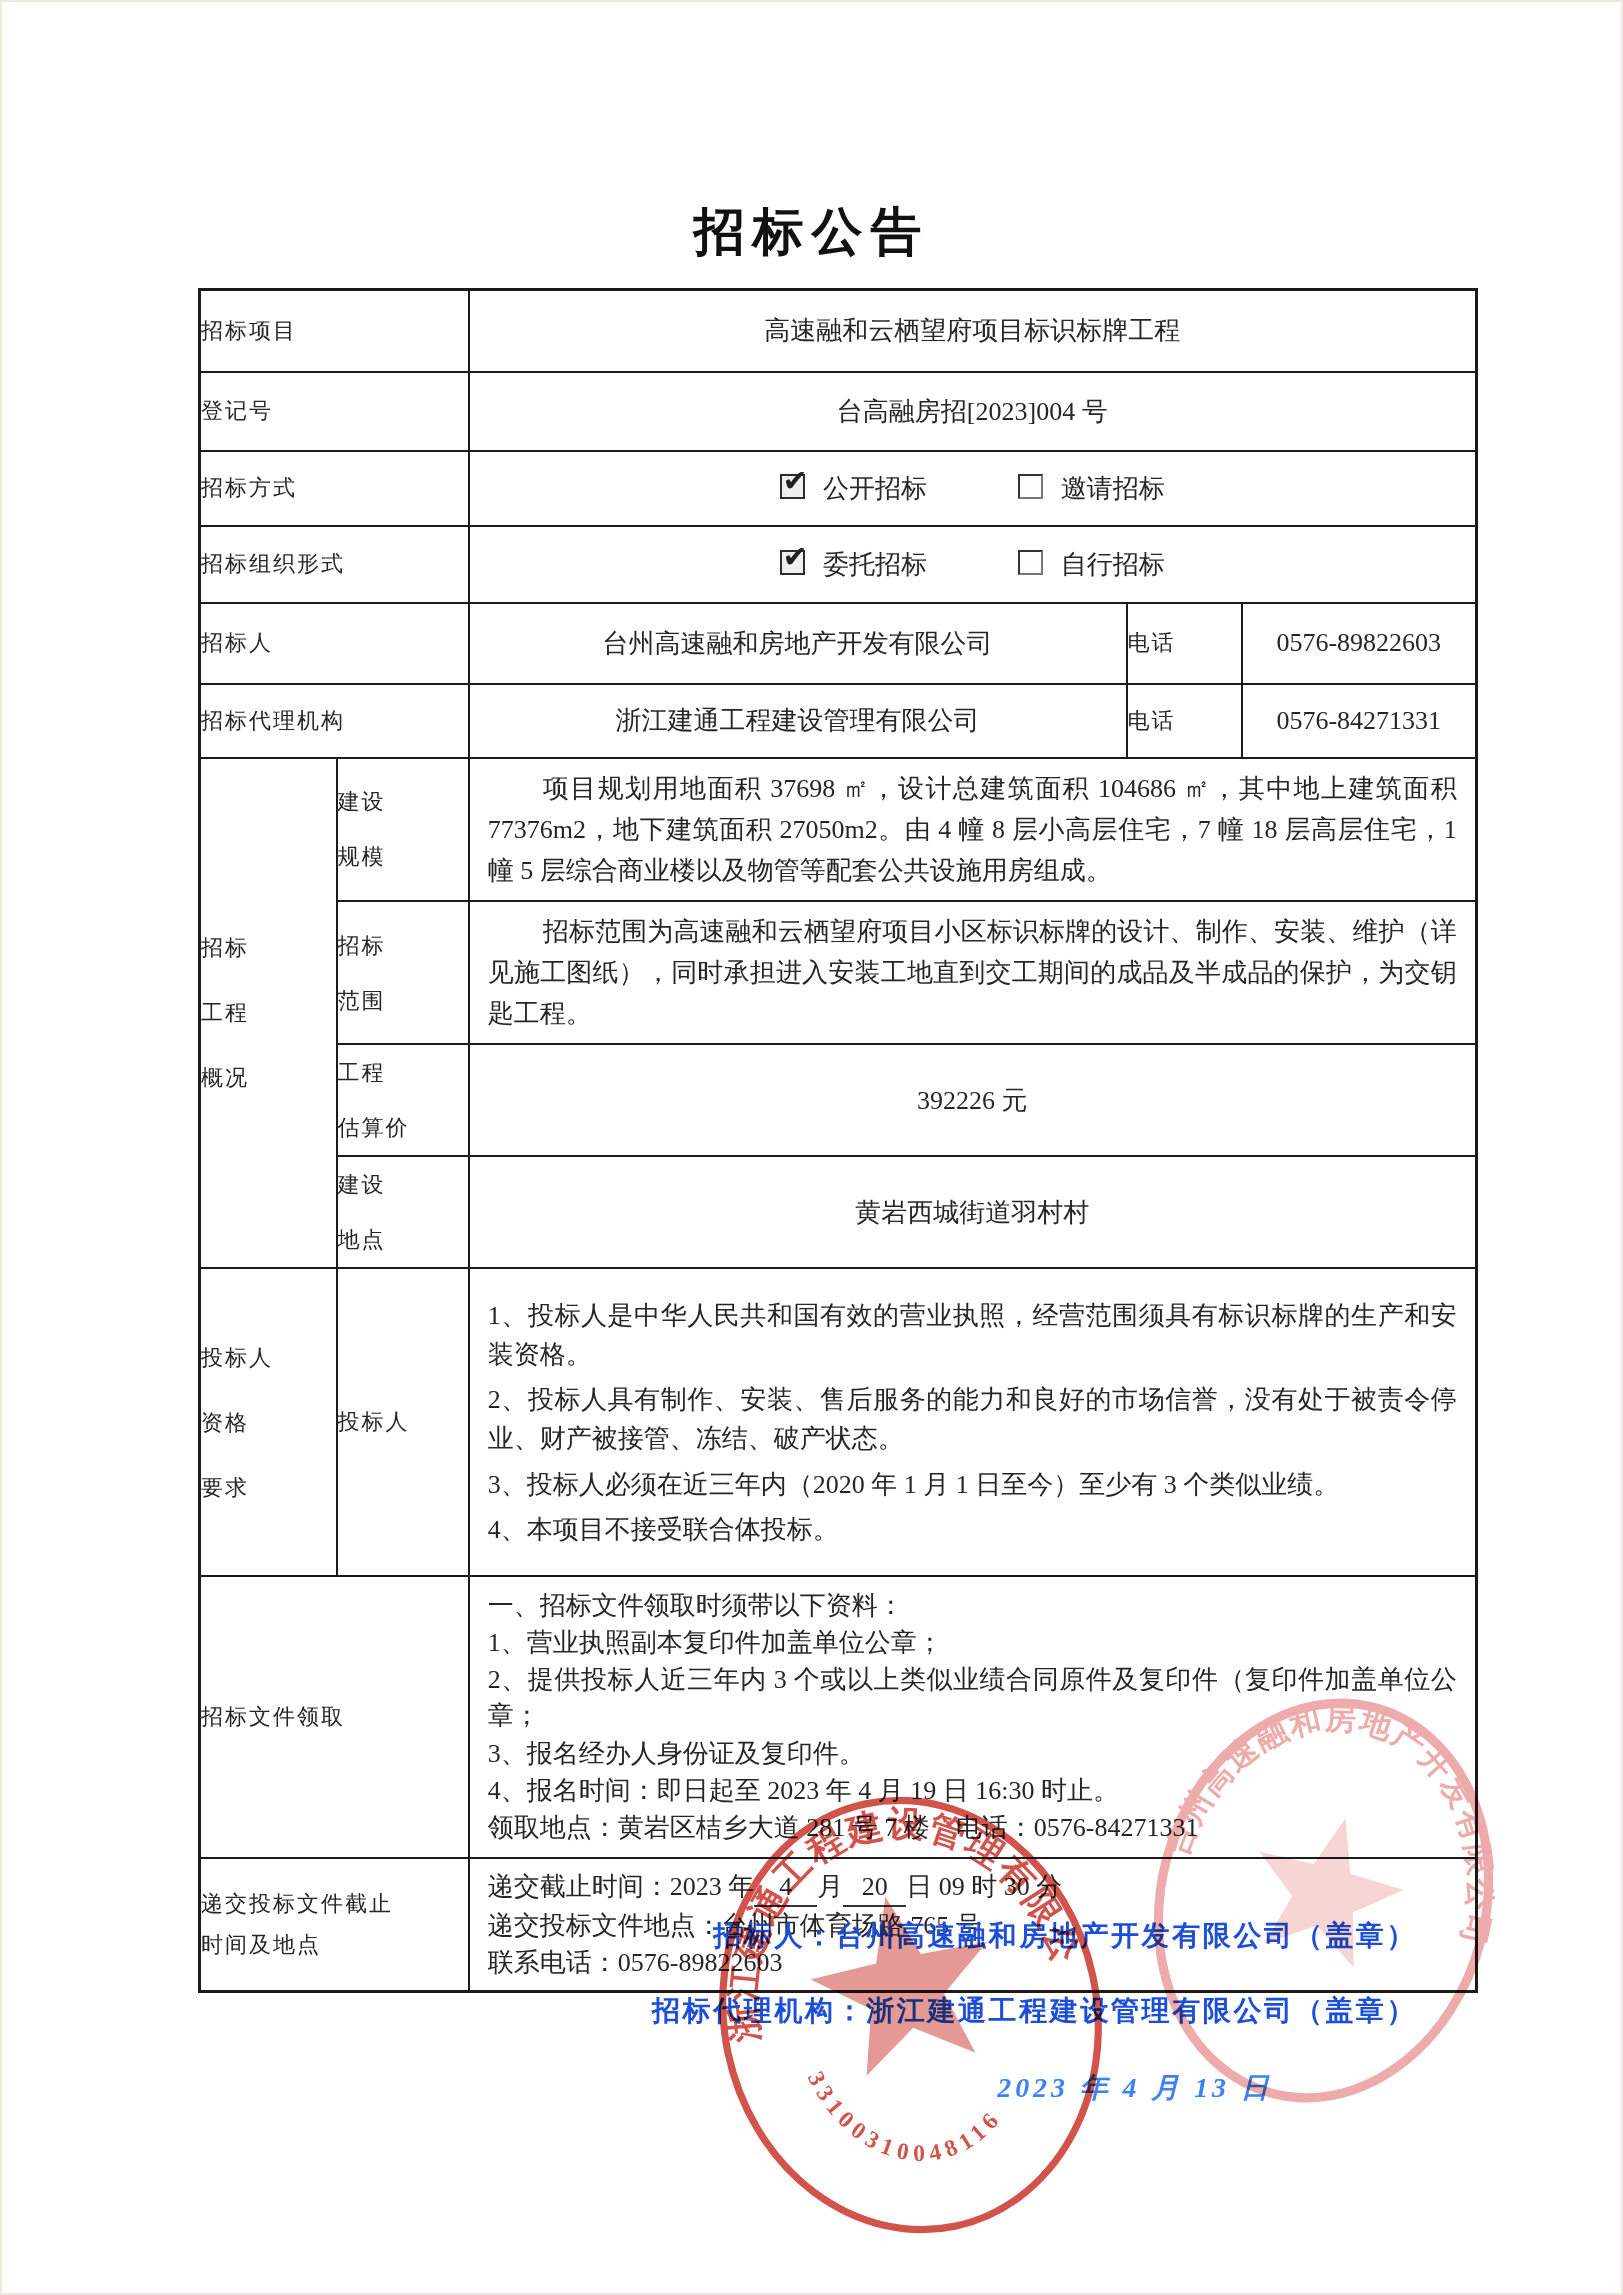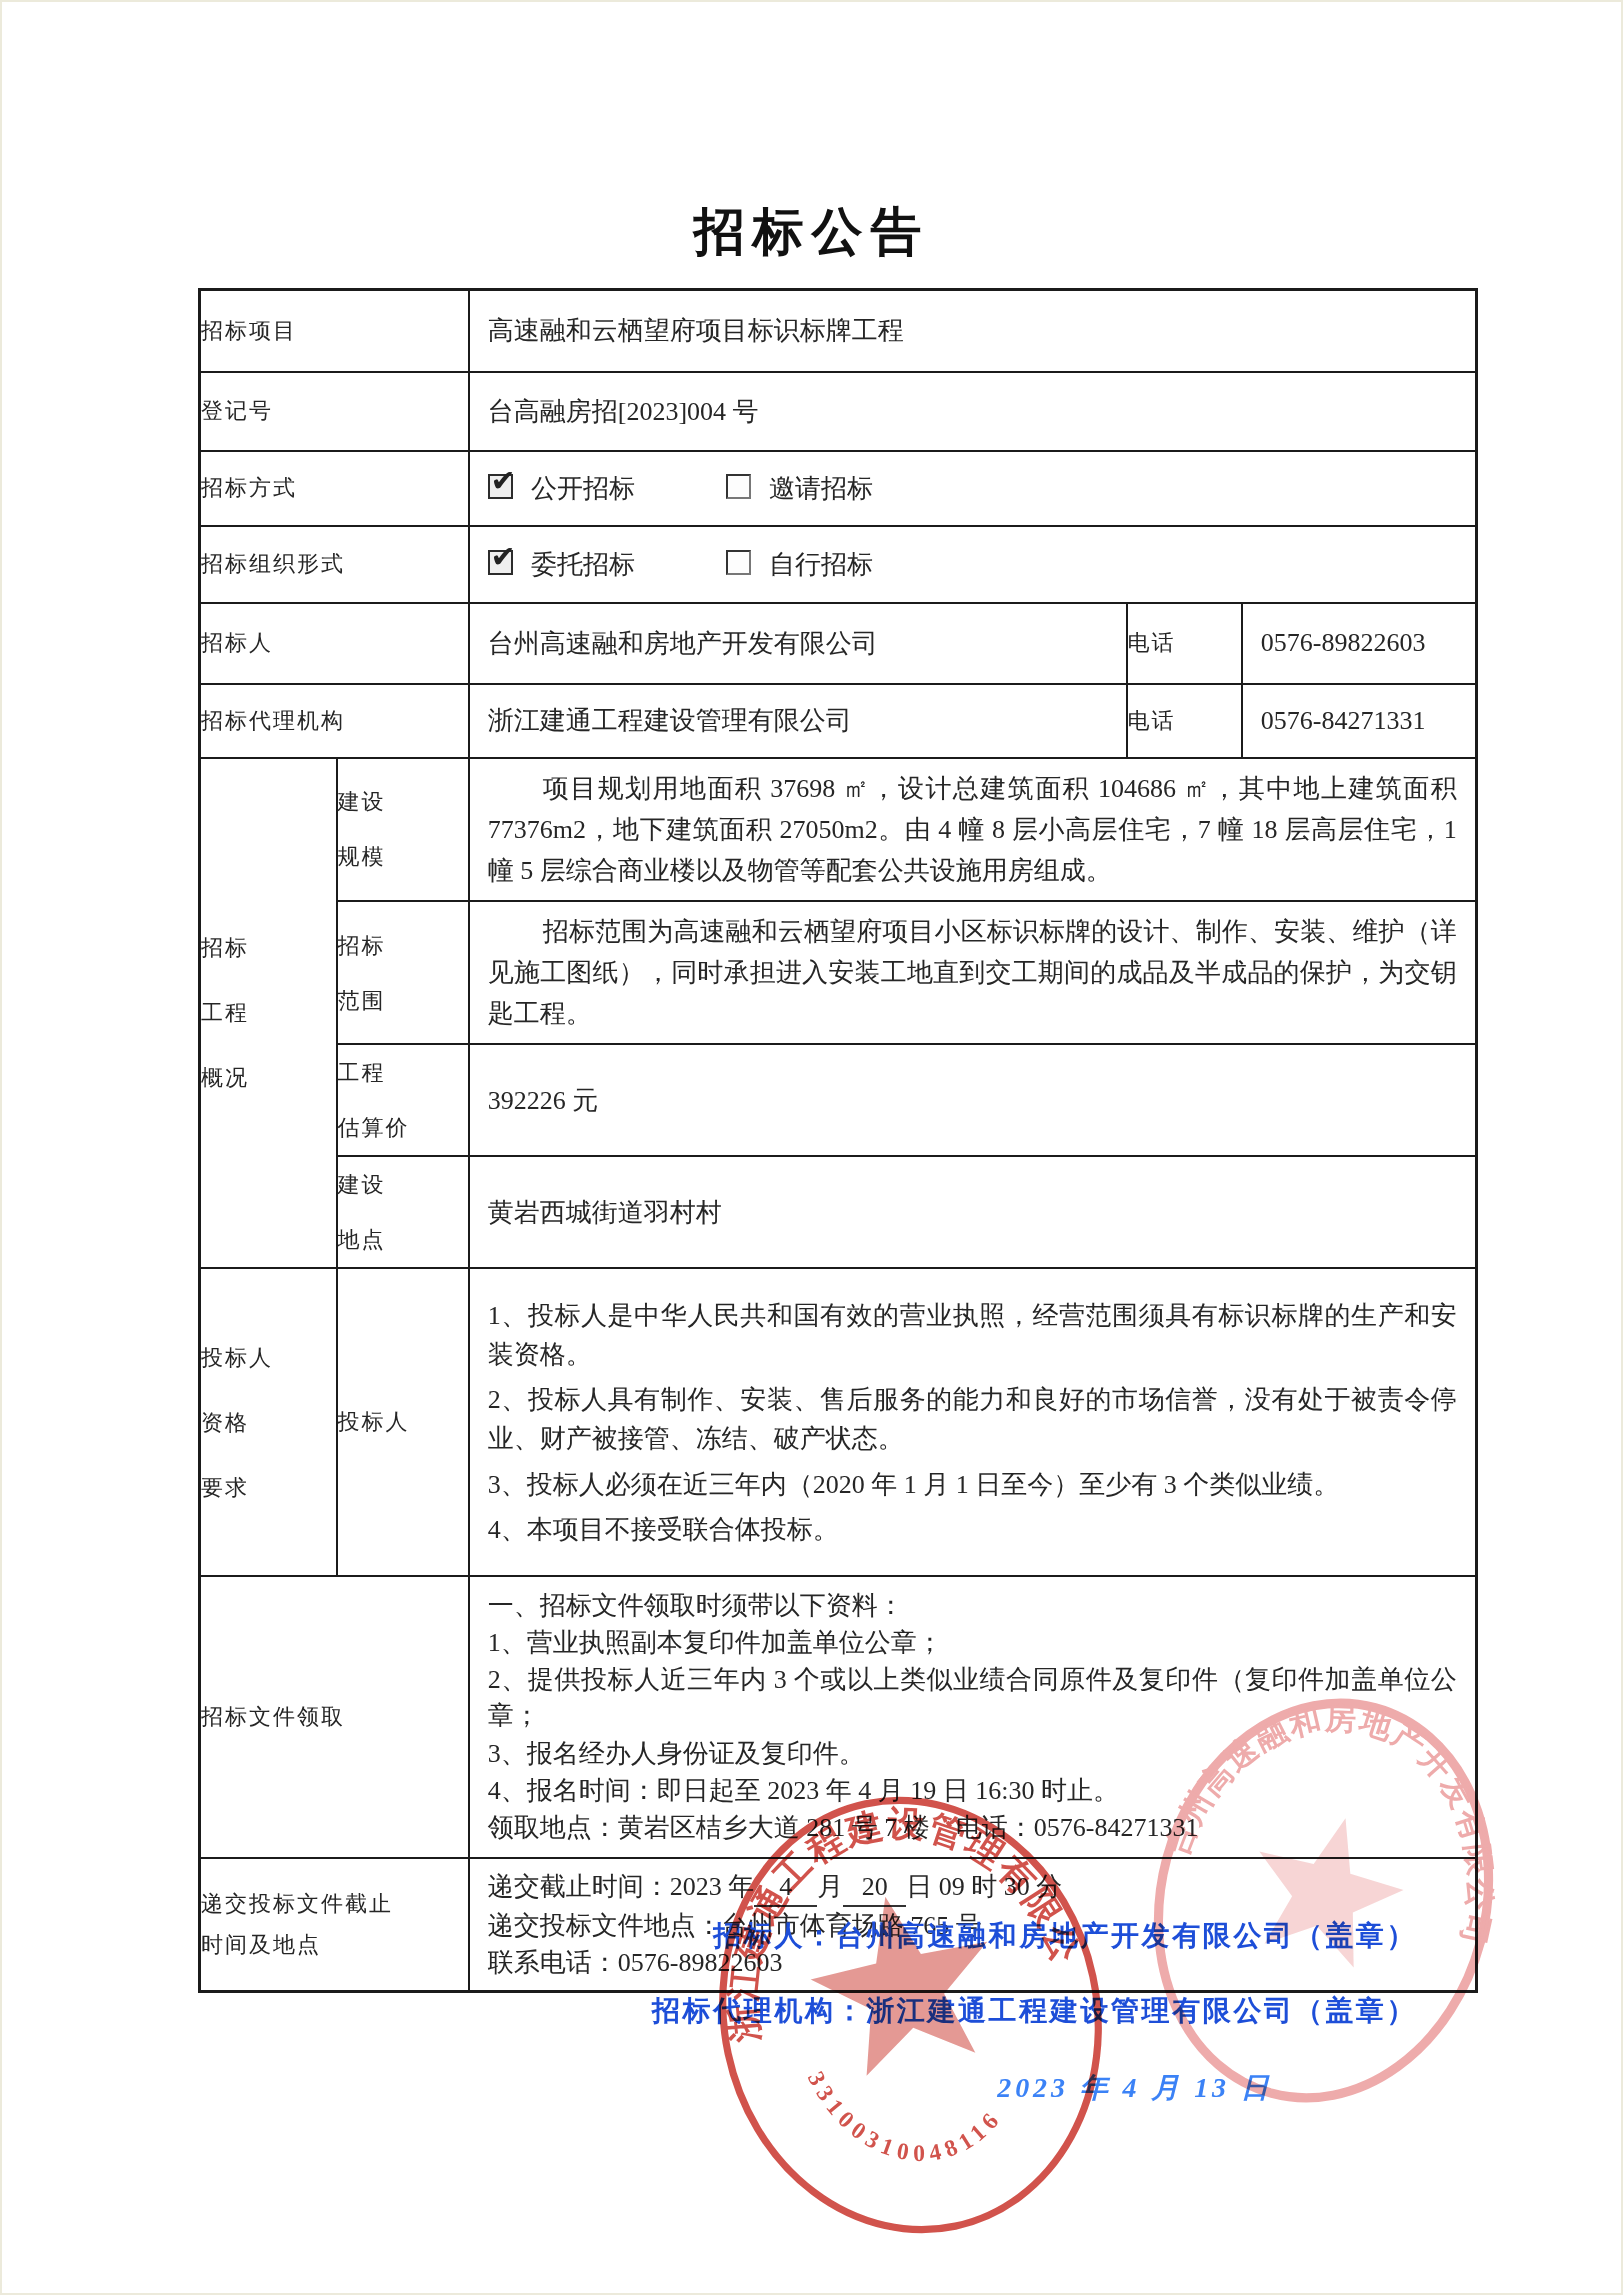--- a/index.html
+++ b/index.html
@@ -22,21 +22,21 @@
     position:absolute; left:196px; top:286px;
     width:1277px; border-collapse:collapse; table-layout:fixed;
     border:3.9px solid #1b1b1b;
   }
   td {
     border:2.6px solid #1b1b1b;
     font-size:26px; color:#262626;
     vertical-align:middle;
   }
   td.lbl { text-align:left; font-size:22px; letter-spacing:2px; }
-  td.val { padding:5.2px 18.3px; }
+  td.val { padding:5.2px 18.3px;text-align:center; }
   td.par { padding:9.2px 18.3px; vertical-align:middle; line-height:41px; text-align:justify; }
   .indent { text-indent:55px; display:block; }
   .stack2 { line-height:55px;margin-top:40px; }
   .stack3 { line-height:65px; }
   .cbrow { padding-left:68px; }
   .cb {
     display:inline-block; width:25px; height:25px;
     border:2.6px solid #3a3a3a; position:relative;
     vertical-align:-2.6px; margin-right:18.3px; background:#fdfdfd;
   }

